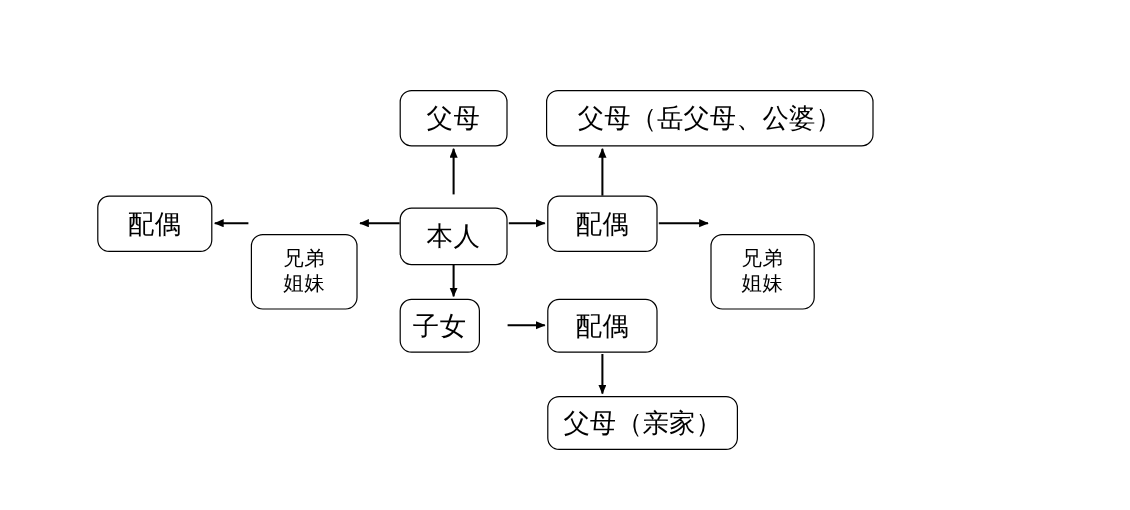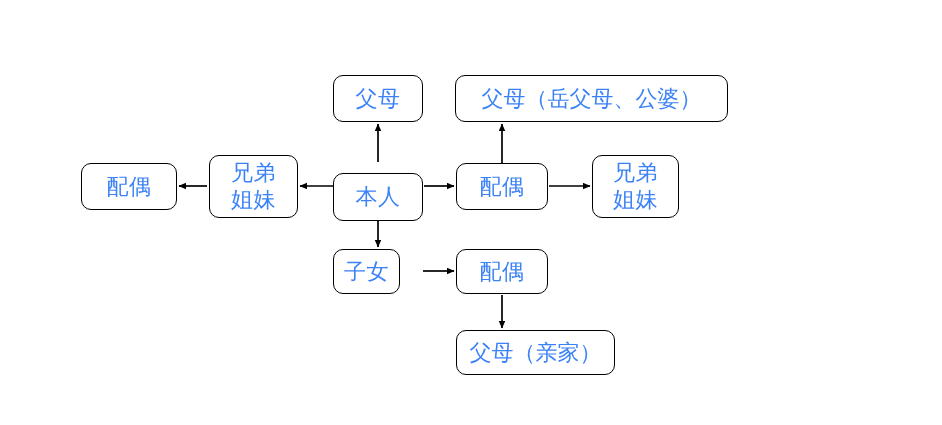--- a/index.html
+++ b/index.html
@@ -28,30 +28,31 @@
   .node {
     position: absolute;
     box-sizing: border-box;
     background: #ffffff;
     border: 1.6px solid #000000;
     border-radius: 10px;
     display: flex;
     align-items: center;
     justify-content: center;
     text-align: center;
-    color: #3b82f6;
+    color: #000000;
     font-size: 22px;
     line-height: 1.16;
     letter-spacing: 0.5px;
     white-space: pre-line;
     z-index: 2;
   }
   .node.two-line {
     line-height: 1.22;
-    font-size: 22px;
+    font-size: 17px;
+    margin-top: 40px;
   }
   .node.wide {
     font-size: 22px;
     letter-spacing: 0px;
   }
 </style>
 </head>
 <body>
 
 <div id="canvas">

